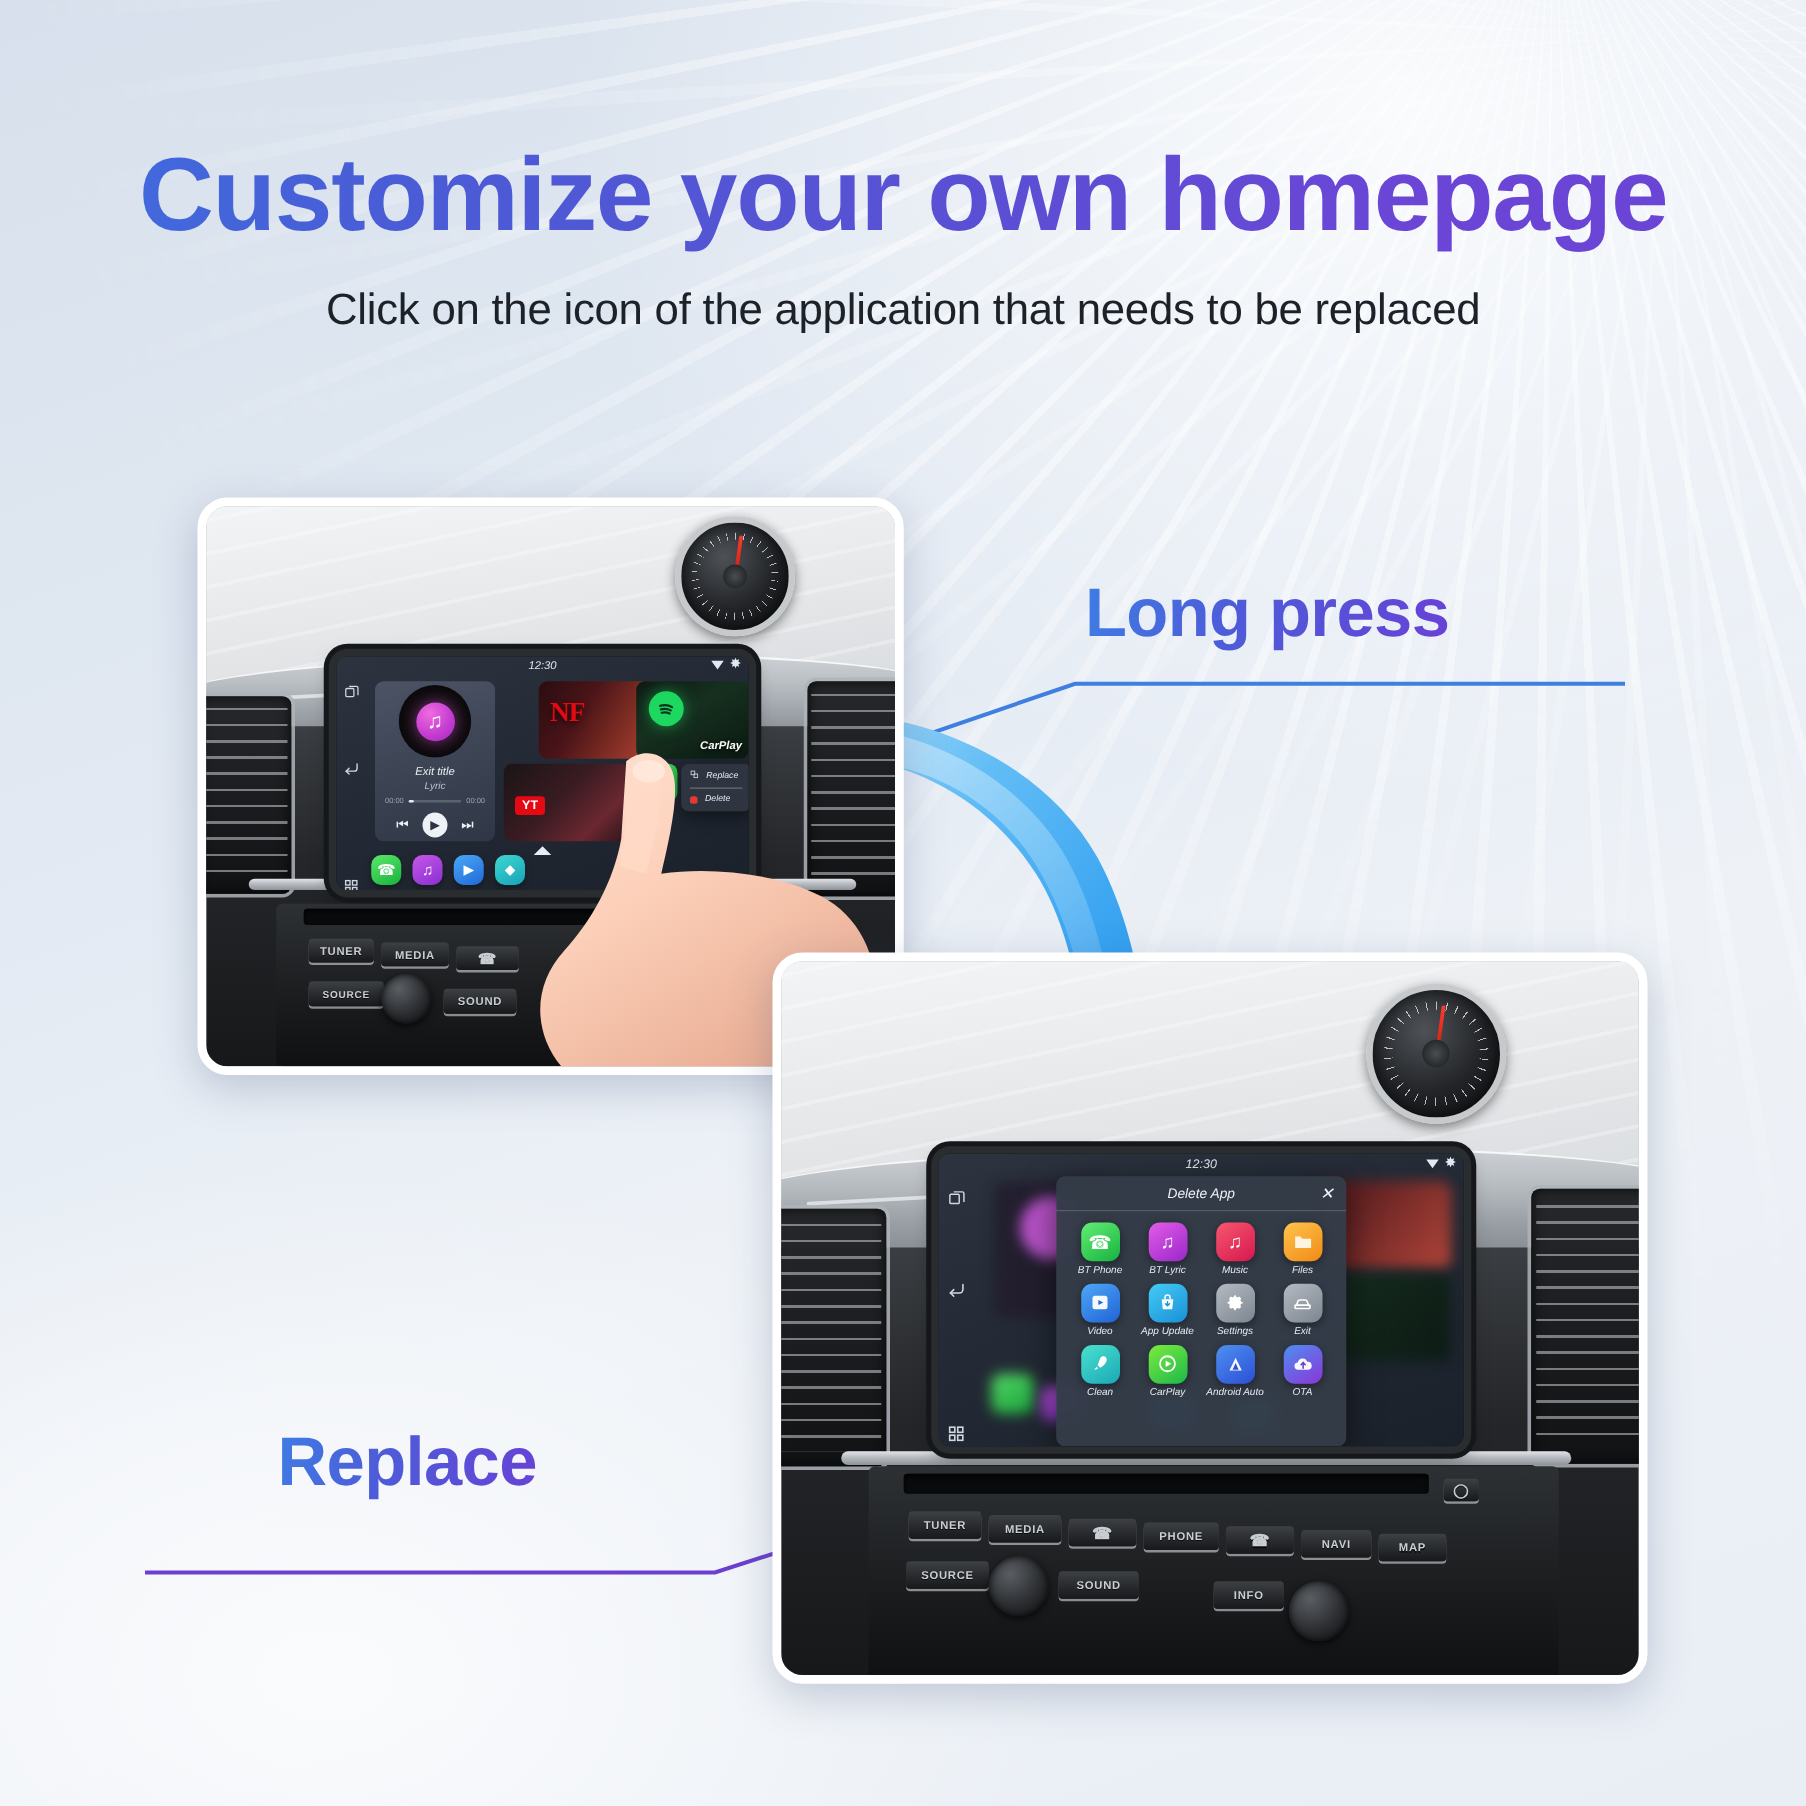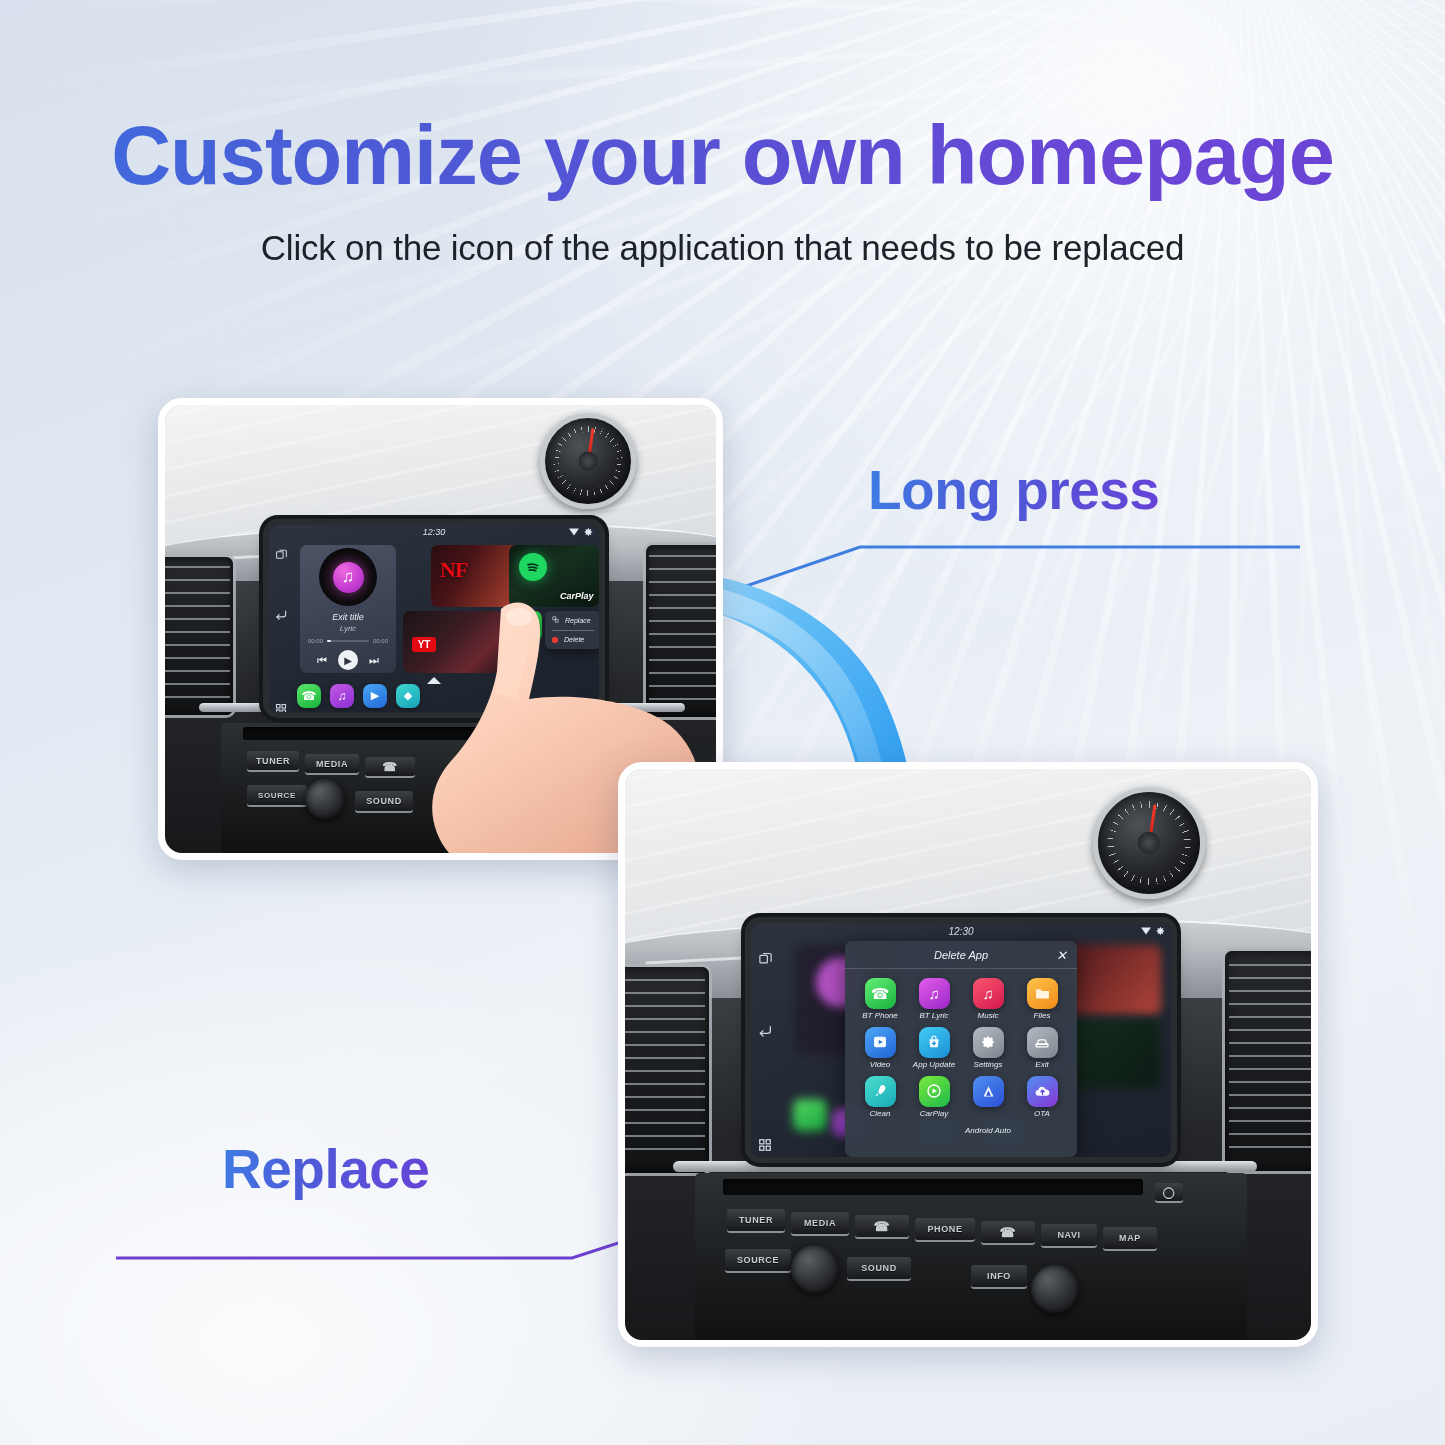--- a/index.html
+++ b/index.html
@@ -626,21 +626,21 @@
                 </span>
                 <span class="app-lbl" style="font-size:8px;margin-top:3px;">CarPlay</span>
               </div>
               <div class="app-cell">
                 <span class="app-ico a-aauto" style="width:31px;height:31px;">
                   <svg width="17" height="17" viewBox="0 0 24 24" fill="#fff">
                       <path d="M12 4.5L19 19H5z" opacity=".95"></path>
                       <path d="M12 10.5L15.4 18H8.6z" fill="#2b4fd6"></path>
                     </svg>
                 </span>
-                <span class="app-lbl" style="font-size:8px;margin-top:20px;">Android Auto</span>
+                <span class="app-lbl" style="font-size:8px;margin-top:3px;">Android Auto</span>
               </div>
               <div class="app-cell">
                 <span class="app-ico a-ota" style="width:31px;height:31px;">
                   <svg width="17" height="17" viewBox="0 0 24 24" fill="#fff">
                       <path d="M6.6 18a4.1 4.1 0 0 1-.5-8.2 5.4 5.4 0 0 1 10.5-.7A3.9 3.9 0 0 1 17.8 18z" opacity=".95"></path>
                       <path d="M12 16.4V10m0 0l-2.3 2.4M12 10l2.3 2.4" stroke="#5f3ad4" stroke-width="1.7" fill="none" stroke-linecap="round"></path>
                     </svg>
                 </span>
                 <span class="app-lbl" style="font-size:8px;margin-top:3px;">OTA</span>
               </div>

